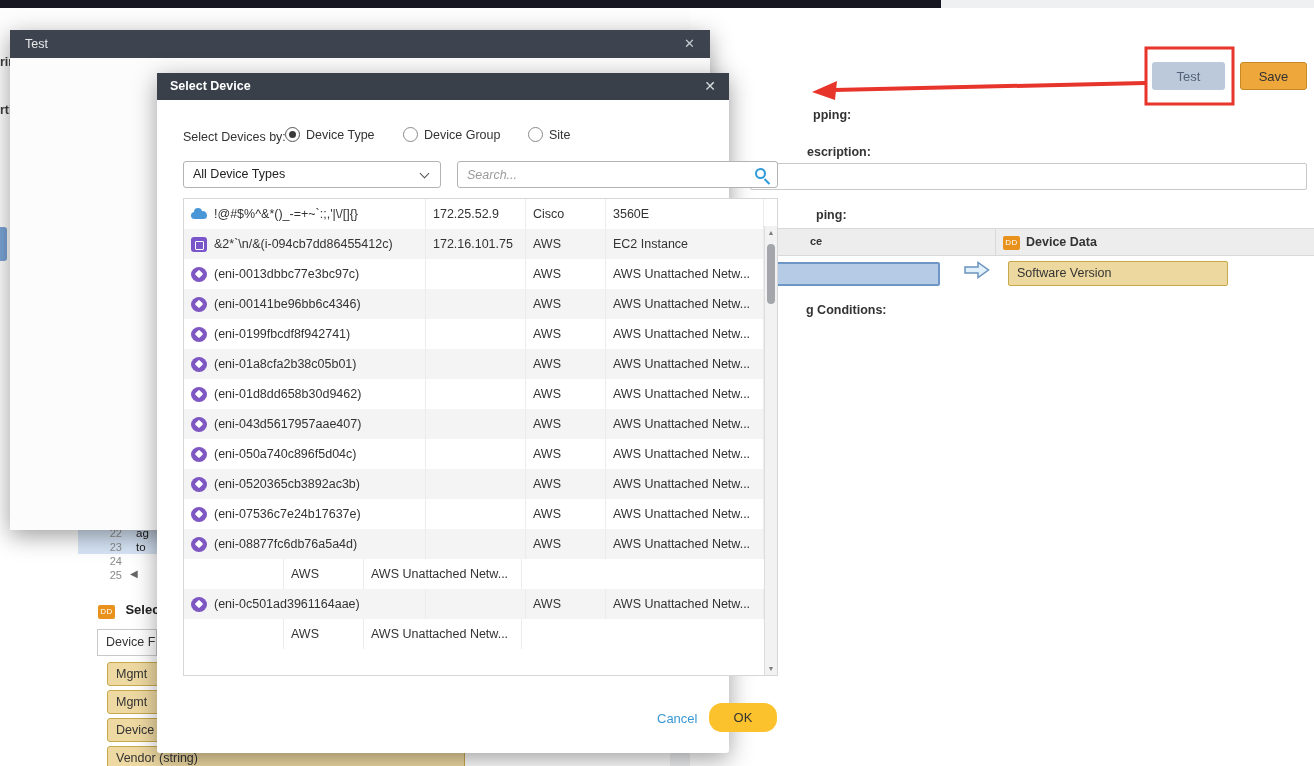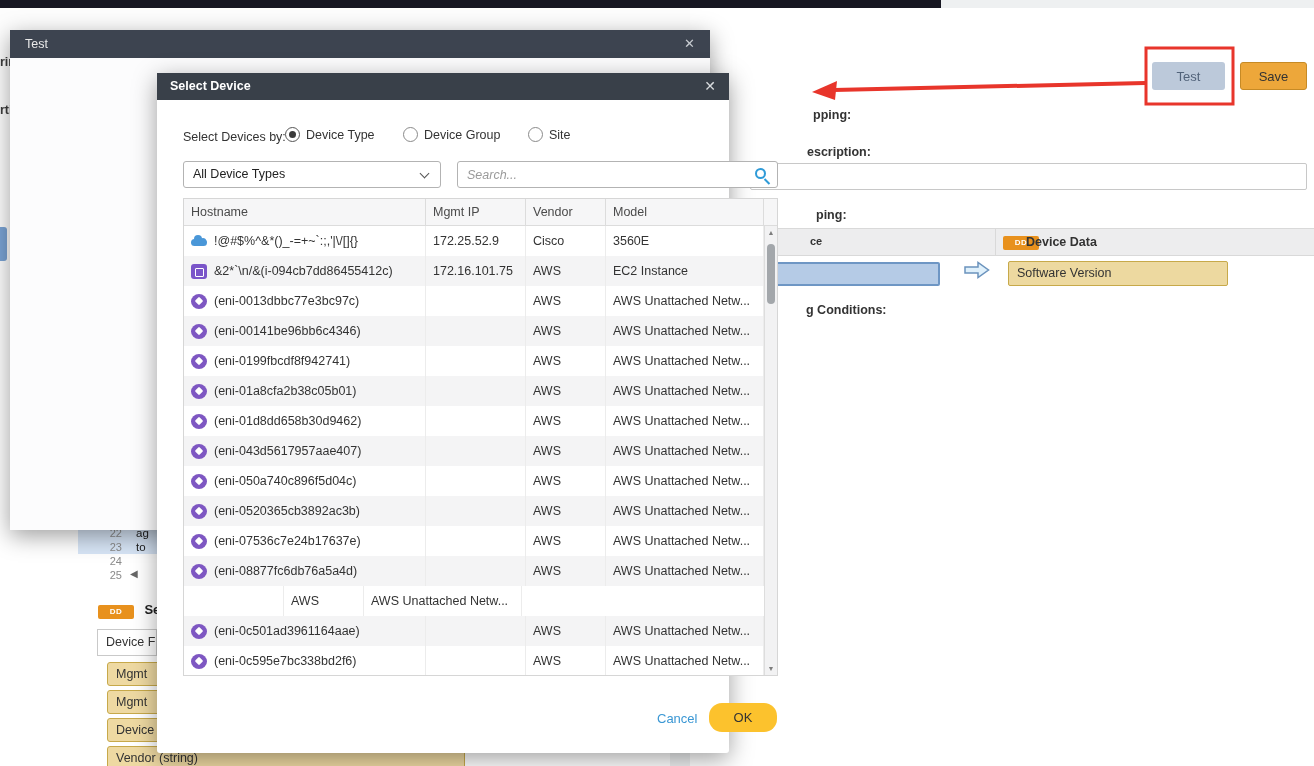--- a/index.html
+++ b/index.html
@@ -19,21 +19,21 @@
 
   
   .test-btn { position:absolute; left:1152px; top:62px; width:73px; height:28px; background:#bcc9da; border:none; border-radius:3px; font-family:inherit; font-size:13px; color:#52637a; }
   .save-btn { position:absolute; left:1240px; top:62px; width:67px; height:28px; background:#eda73a; border:1px solid #c68a25; border-radius:3px; font-family:inherit; font-size:13px; color:#333; }
   .rp-label { position:absolute; font-size:12.5px; font-weight:600; color:#333; white-space:nowrap; }
   .desc-input { position:absolute; left:750px; top:163px; width:557px; height:27px; border:1px solid #c8c8c8; border-radius:2px; background:#fff; font-family:inherit; font-size:12.5px; padding:0 8px; }
   .map-band { position:absolute; left:690px; top:228px; width:624px; height:28px; background:#ededee; border-top:1px solid #d9d9d9; border-bottom:1px solid #d9d9d9; }
   .band-sep { position:absolute; left:305px; top:0; bottom:0; width:1px; background:#d9d9d9; }
   .band-left { position:absolute; left:120px; top:6px; font-size:11px; font-weight:600; color:#333; }
   .band-right { position:absolute; left:336px; top:6px; font-size:12.5px; font-weight:600; color:#333; }
-  .dd-badge { width:36px; height:14px; background:#e8911d; border-radius:2px; color:#fff; font-size:8px; font-weight:bold; text-align:center; line-height:14px; letter-spacing:.5px; display:inline-block; }
+  .dd-badge { width:17px; height:14px; background:#e8911d; border-radius:2px; color:#fff; font-size:8px; font-weight:normal; text-align:center; line-height:14px; letter-spacing:.5px; display:inline-block; }
   .map-band .dd-badge { position:absolute; left:313px; top:7px; }
   .blue-field { position:absolute; left:740px; top:262px; width:200px; height:24px; background:#b5cbe6; border:2px solid #6e96c4; border-radius:2px; }
   .flow-arrow { position:absolute; left:964px; top:261px; }
   .sv-field { position:absolute; left:1008px; top:261px; width:220px; height:25px; background:#edd9a0; border:1px solid #c7a94a; border-radius:2px; font-size:12.5px; color:#333; line-height:23px; padding-left:8px; white-space:nowrap; overflow:hidden; }
 
   
   .code-lines { position:absolute; left:78px; top:526px; width:79px; }
   .code-line { display:flex; height:14px; }
   .code-line.hl { background:#d7e5f6; }
   .ln { width:49px; text-align:right; padding-right:5px; font-size:11px; color:#8a8a8a; line-height:14px; }
@@ -192,26 +192,20 @@
     <div class="dd-select">
       <span class="dd-value">All Device Types</span>
       <span class="chev"></span>
     </div>
     <div class="search-box">
       <input class="search-input" placeholder="Search..." style="">
       <span class="search-ic"></span>
     </div>
 
     <div class="tbl">
-      <div class="tbl-hdr">
-        <span class="th c-host">Hostname</span>
-        <span class="th c-ip">Mgmt IP</span>
-        <span class="th c-vendor">Vendor</span>
-        <span class="th c-model">Model</span>
-      </div>
       <div class="tbl-rows">
           <div class="trow">
     <span class="td c-host">
               <span class="icon row-icon icon-cloud"></span>
               <span class="txt">!@#$%^&amp;*()_-=+~`:;,'|\/[]{}</span>
             </span>
     <span class="td c-ip">172.25.52.9</span>
     <span class="td c-vendor">Cisco</span>
     <span class="td c-model">3560E</span>
   </div>
@@ -322,24 +316,20 @@
           <div class="trow alt">
     <span class="td c-host">
               <span class="icon row-icon icon-eni"></span>
               <span class="txt">(eni-0c501ad3961164aae)</span>
             </span>
     <span class="td c-ip"></span>
     <span class="td c-vendor">AWS</span>
     <span class="td c-model">AWS Unattached Netw...</span>
   </div>
           <div class="trow">
-    <span class="td c-host">
-              <span class="icon row-icon icon-eni"></span>
-              <span class="txt">(eni-0c595e7bc338bd2f6)</span>
-            </span>
     <span class="td c-ip"></span>
     <span class="td c-vendor">AWS</span>
     <span class="td c-model">AWS Unattached Netw...</span>
   </div>
         </div>
       <div class="sbar">
         <span class="s-up">▲</span>
         <span class="s-thumb"></span>
         <span class="s-down">▼</span>
       </div>

